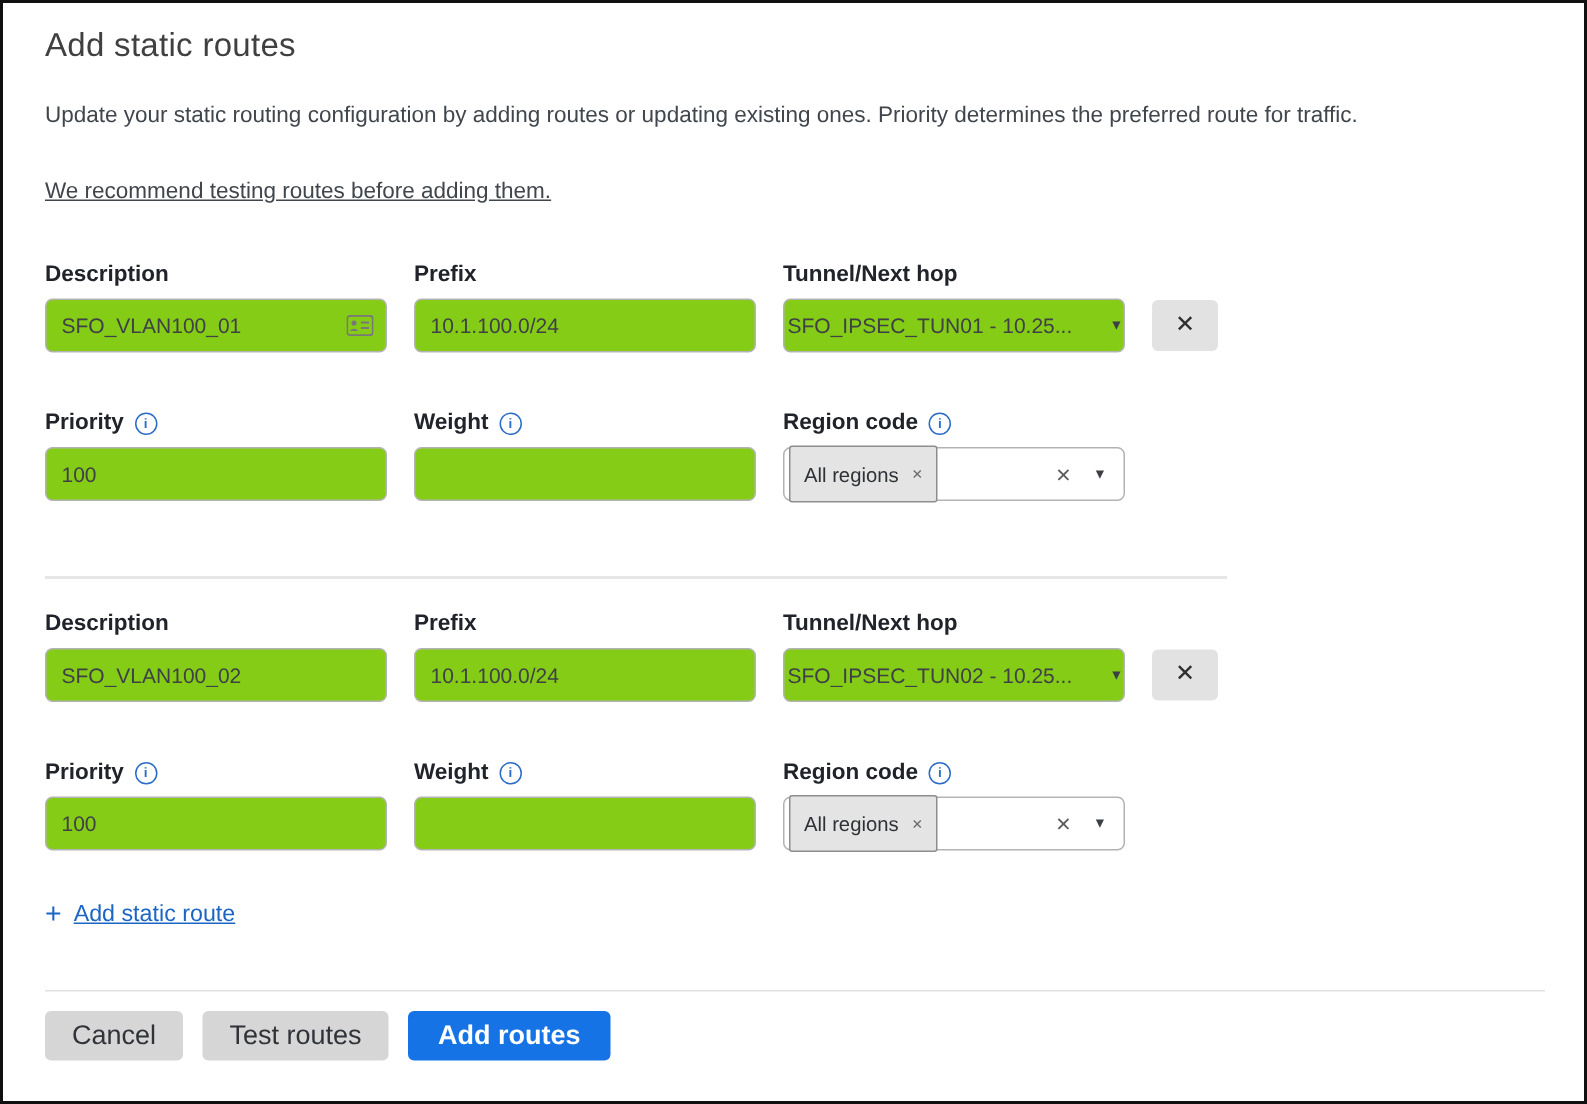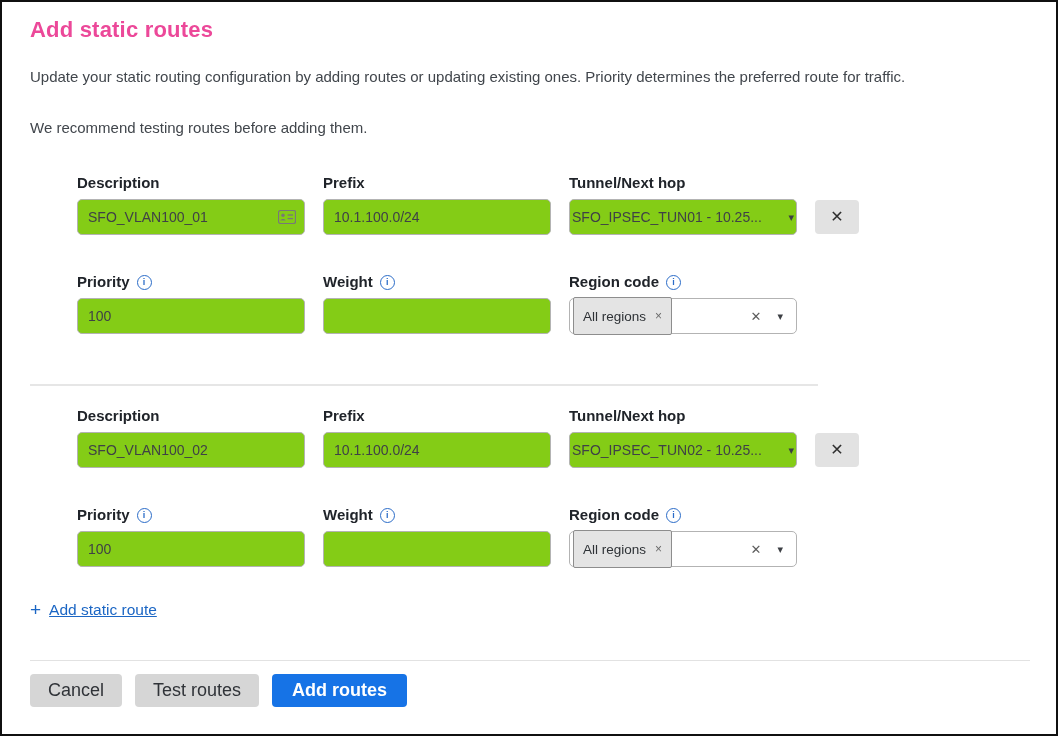--- a/index.html
+++ b/index.html
@@ -4,26 +4,26 @@
 <style>
   html,body{margin:0;padding:0;background:#ffffff;}
   body{
     width:1058px;height:736px;position:relative;overflow:hidden;
     font-family:"Liberation Sans","DejaVu Sans",sans-serif;
     -webkit-font-smoothing:antialiased;
   }
   .frame{position:absolute;inset:0;border:2px solid #101010;pointer-events:none;z-index:10;}
   .content{padding:16px 30px 0 30px;}
 
-  h1.page-title{margin:0;font-size:22px;line-height:28px;font-weight:700;color:#ec4899;letter-spacing:.2px;}
+  h1.page-title{margin:0;font-size:22px;line-height:28px;font-weight:400;color:#404040;letter-spacing:.2px;}
   p.intro{margin:0;font-size:15px;line-height:20px;color:#41464c;}
   p.intro.first{margin-top:23px;}
-  p.intro.second{margin-top:31px;}
-
-  .route{margin-top:37px;margin-left:47px;}
+  p.intro.second{margin-top:31px;text-decoration:underline;}
+
+  .route{margin-top:37px;}
   .frow{display:grid;grid-template-columns:228px 228px 228px 44px;column-gap:18px;align-items:end;}
   .frow + .frow{margin-top:39px;}
   .field{display:flex;flex-direction:column;}
   .field-label{display:flex;align-items:center;gap:7px;font-size:15px;font-weight:700;color:#20242a;margin-bottom:8px;line-height:16px;}
   .info-icon{
     width:13px;height:13px;border:1px solid #2b6cc8;border-radius:50%;
     color:#2b6cc8;font-size:9px;line-height:13px;font-weight:700;
     display:inline-flex;align-items:center;justify-content:center;flex:0 0 auto;
   }
   .text-input,.select{

